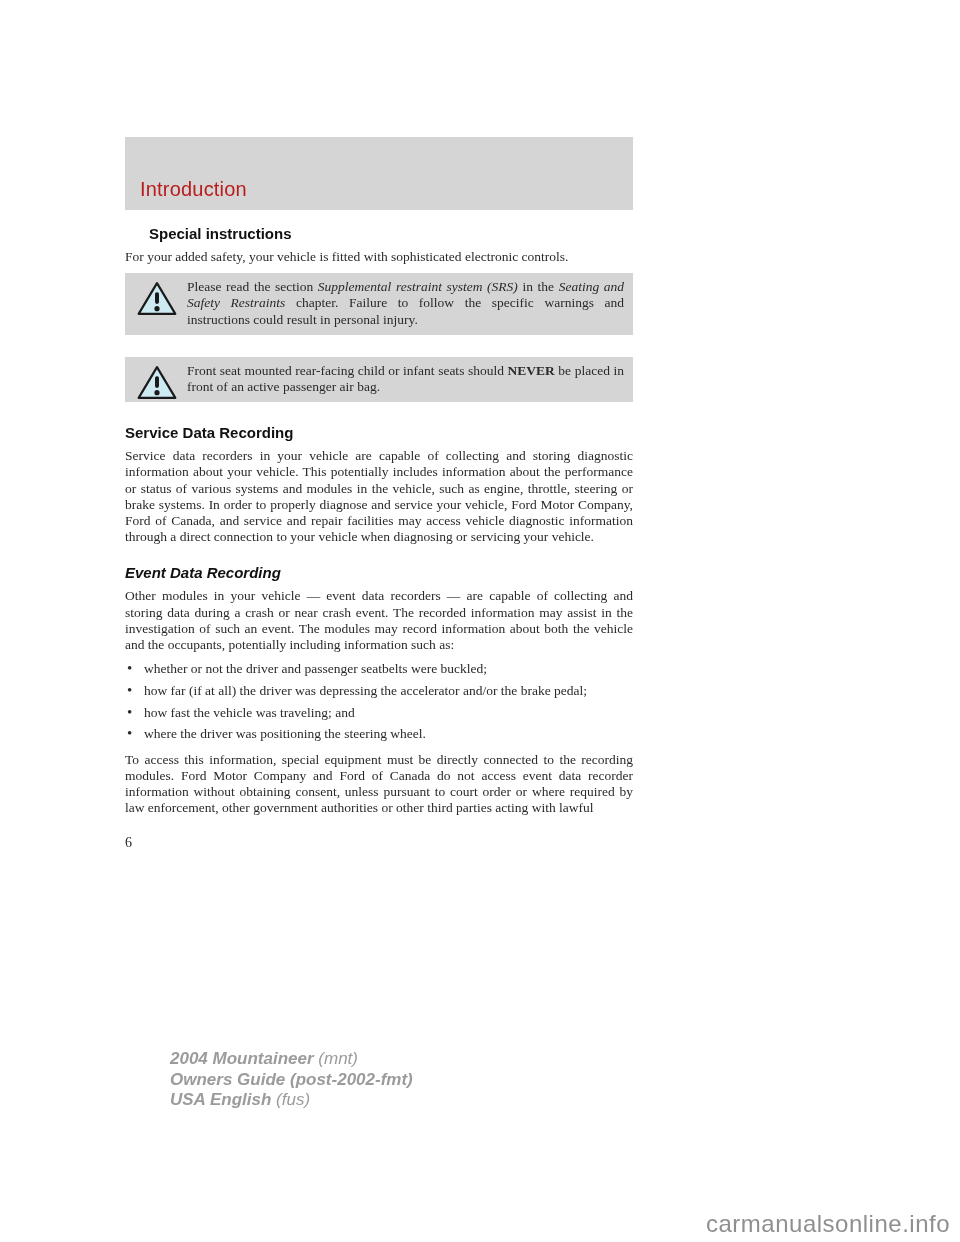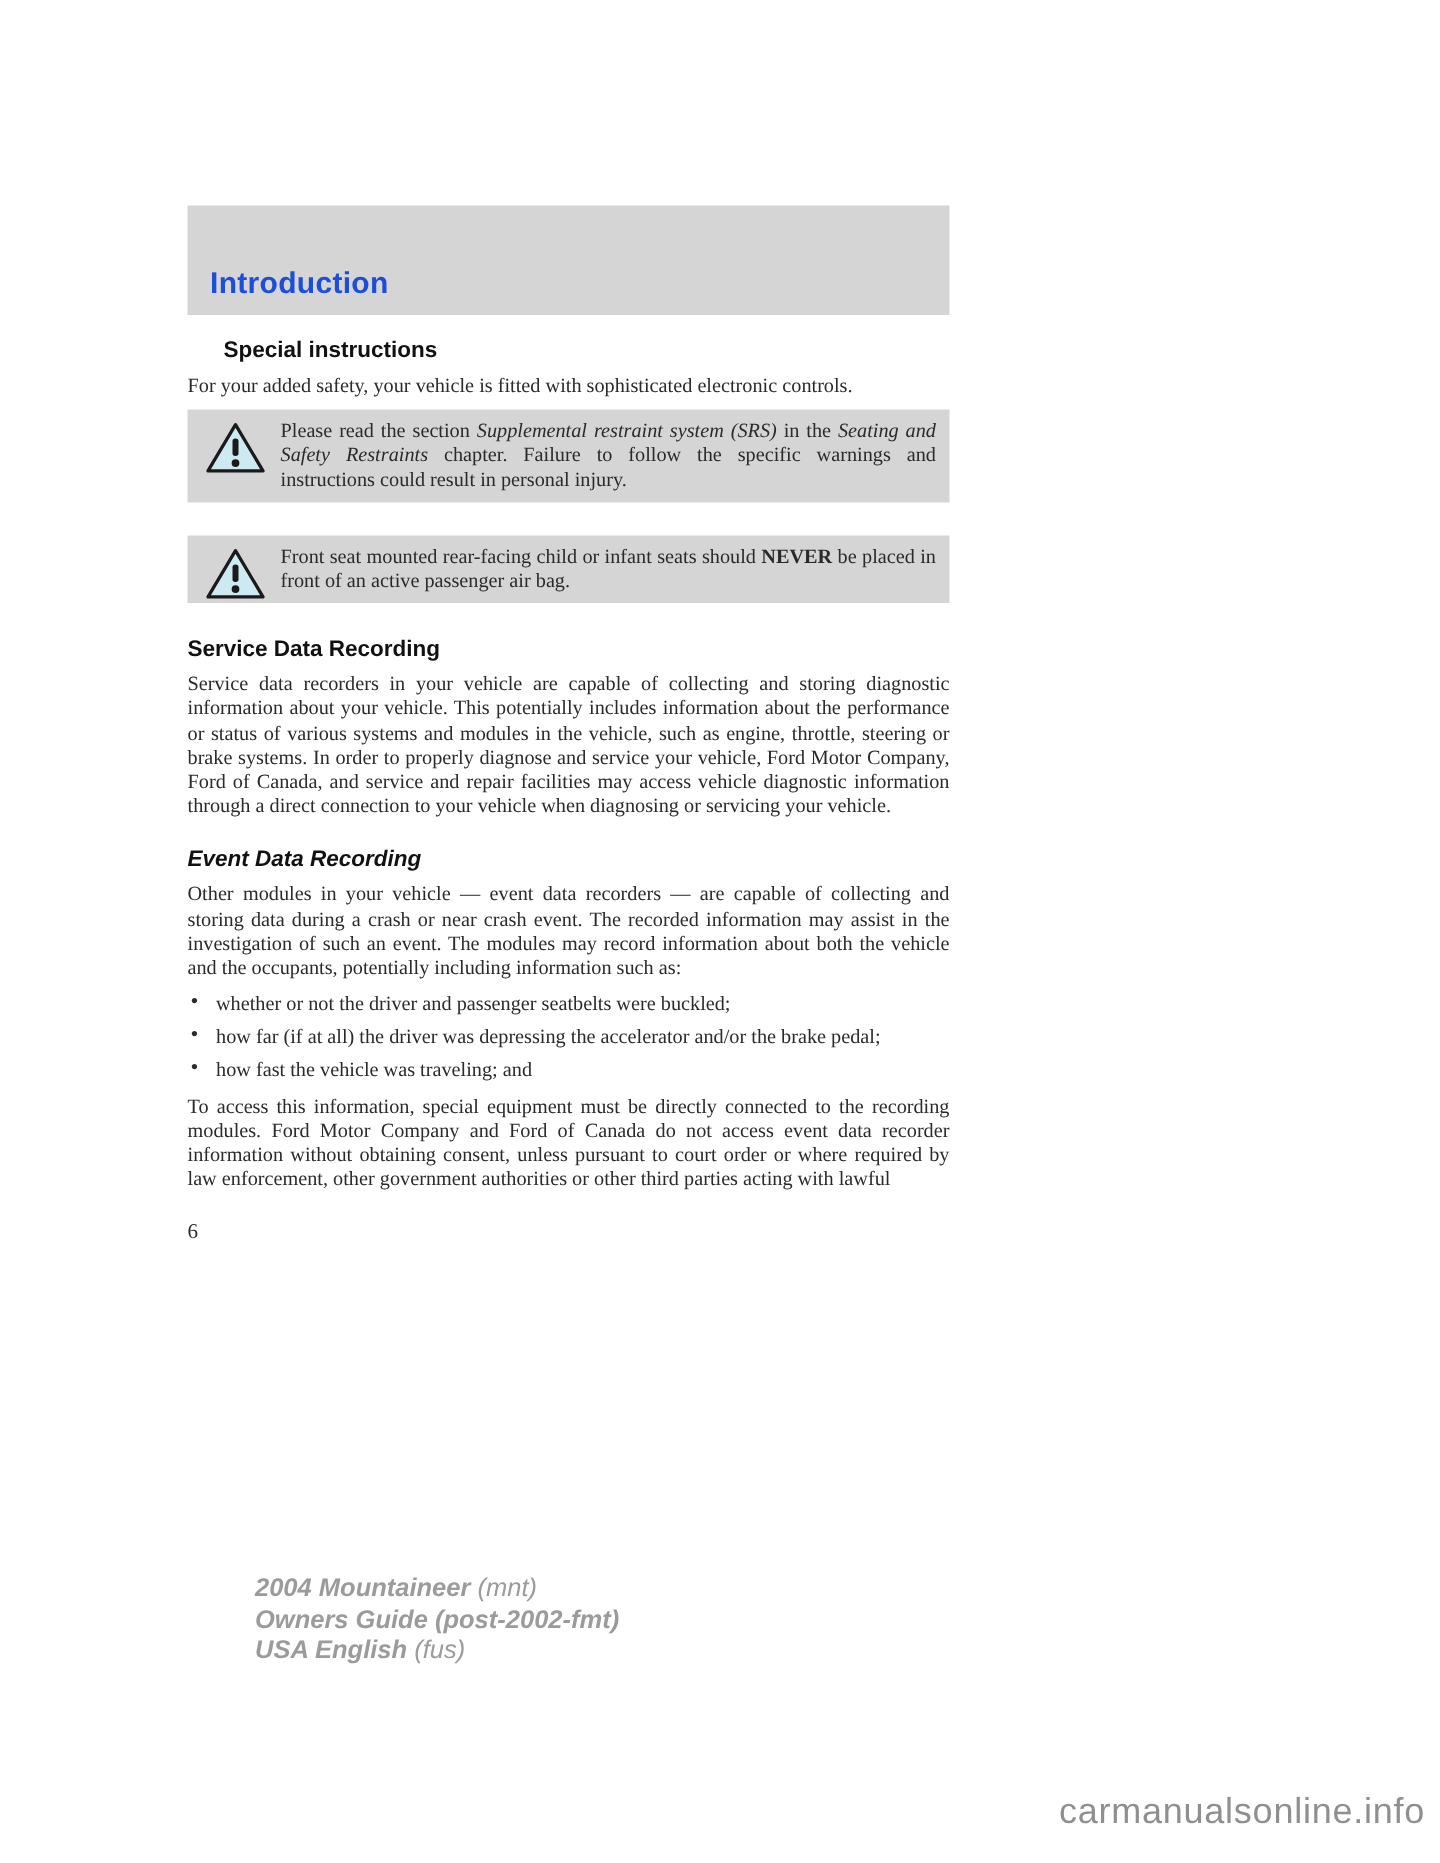--- a/index.html
+++ b/index.html
@@ -22,23 +22,23 @@
   .chapter-header {
     margin-top: 137px;
     height: 73px;
     background: #d5d5d5;
     display: flex;
     align-items: flex-end;
     padding: 0 0 9px 15px;
   }
   .chapter-header .title {
     font-family: "Liberation Sans", sans-serif;
-    font-weight: bold;
+    font-weight: normal;
     font-size: 20px;
-    color: #1d4ed8;
+    color: #b91c1c;
     letter-spacing: 0.2px;
   }
   h2.sec-heading {
     font-family: "Liberation Sans", sans-serif;
     font-weight: bold;
     font-size: 15px;
     color: #111111;
     margin: 0 0 7px 0;
   }
   h2.first { margin-top: 15px; margin-left: 24px; }
@@ -98,21 +98,21 @@
     top: 1049px;
     font-family: Liberation Sans, sans-serif;
     font-size: 17px;
     line-height: 20.5px;
     color: #9b9b9b;
     margin-left: 45px;
   }
   .watermark {
     position: absolute;
     right: 10px;
-    bottom: 20px;
+    bottom: 4px;
     font-family: "Liberation Sans", sans-serif;
     font-size: 24px;
     color: #8f8f8f;
     letter-spacing: 0.5px;
   }
 </style>
 </head>
 <body>
 
 <div class="page">
@@ -148,20 +148,21 @@
 
     <div class="spacer-md"></div>
 
     <h2 class="sec-heading italic">Event Data Recording</h2>
     <p class="body">Other modules in your vehicle — event data recorders — are capable of collecting and storing data during a crash or near crash event. The recorded information may assist in the investigation of such an event. The modules may record information about both the vehicle and the occupants, potentially including information such as:</p>
 
     <ul class="bullet-list">
         <li>whether or not the driver and passenger seatbelts were buckled;</li>
         <li>how far (if at all) the driver was depressing the accelerator and/or the brake pedal;</li>
         <li>how fast the vehicle was traveling; and</li>
+        <li>where the driver was positioning the steering wheel.</li>
       </ul>
 
     <p class="body">To access this information, special equipment must be directly connected to the recording modules. Ford Motor Company and Ford of Canada do not access event data recorder information without obtaining consent, unless pursuant to court order or where required by law enforcement, other government authorities or other third parties acting with lawful</p>
 
     <div class="page-number">6</div>
   </div>
 
   <div class="doc-footer">
     <div><span class="seg-bolditalic">2004 Mountaineer</span><span class="seg-italic"> (mnt)</span></div>
     <div><span class="seg-bolditalic">Owners Guide (post-2002-fmt)</span></div>

